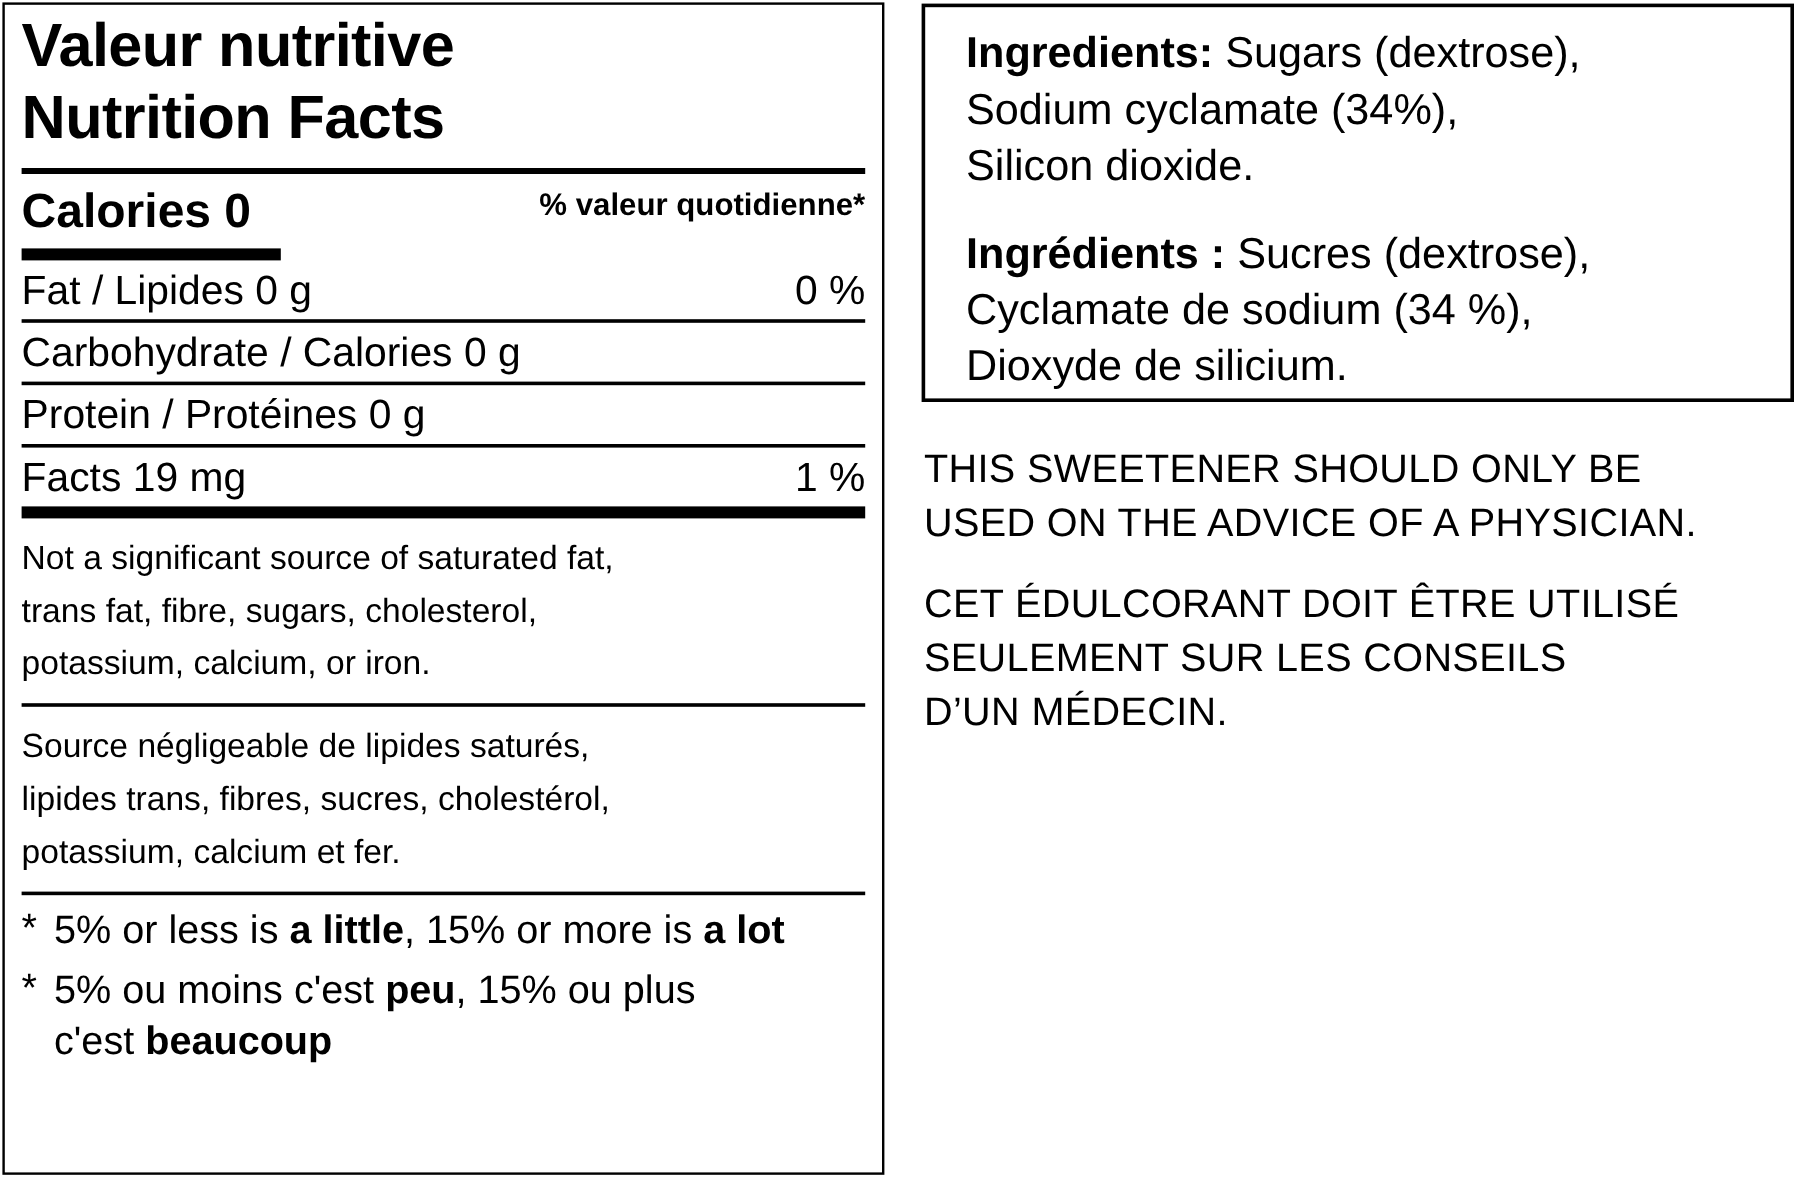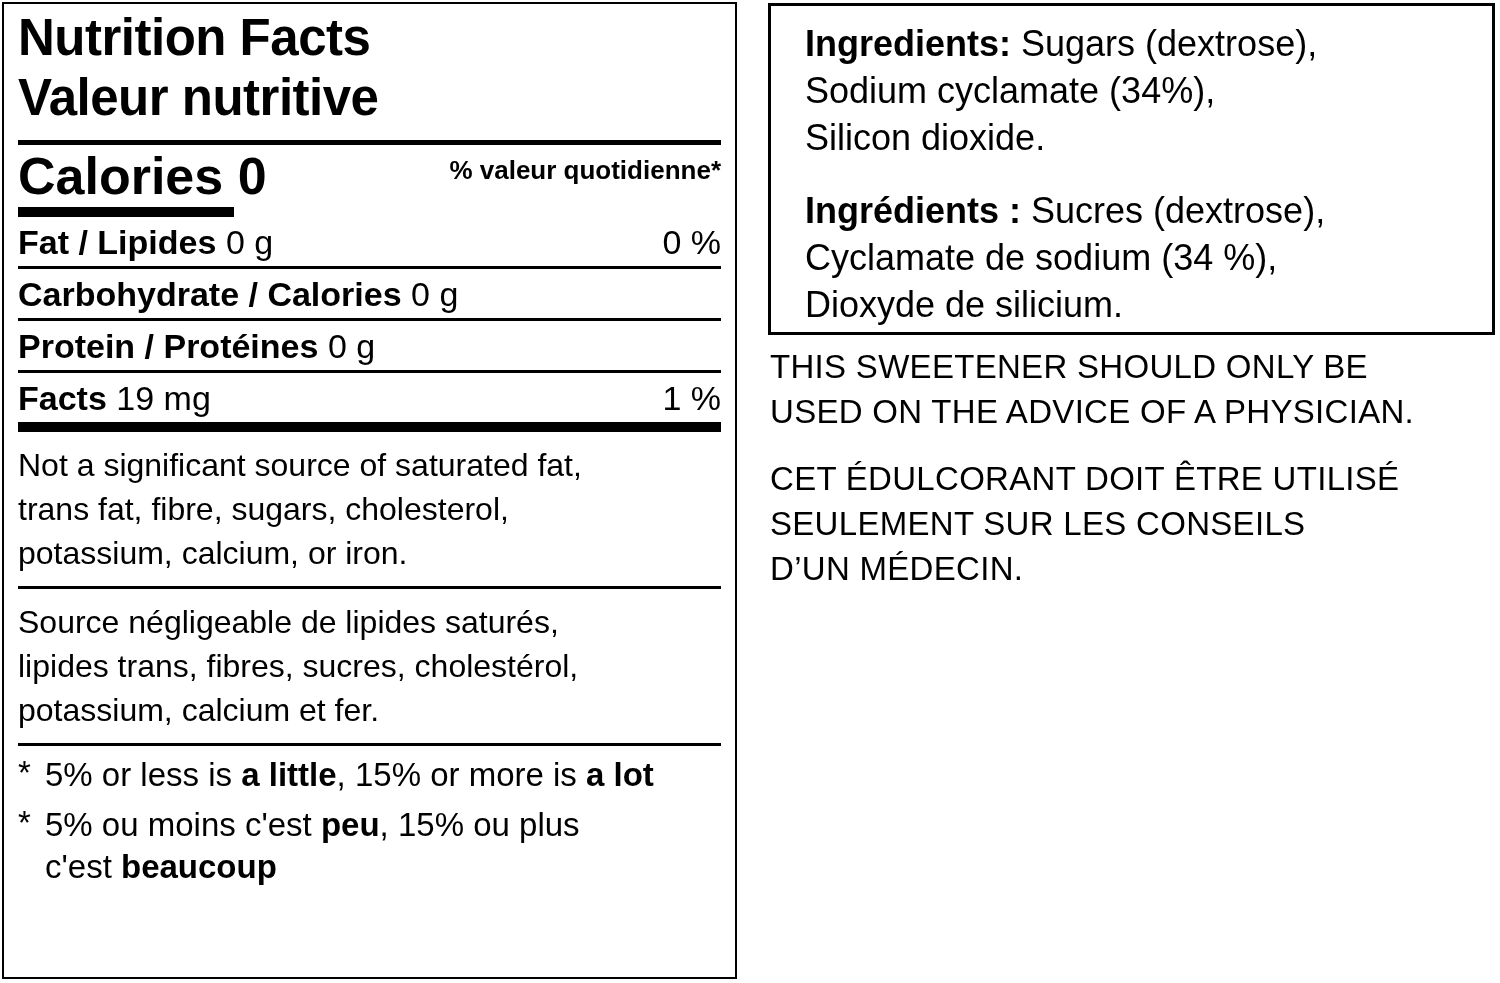--- a/index.html
+++ b/index.html
@@ -37,21 +37,21 @@
   .rule-thin  { height: 3px;  background: #000; }
   .rule-thick { height: 10px; background: #000; }
 
   .calories-row {
     margin-top: 8px;
     display: flex;
     justify-content: space-between;
     align-items: flex-start;
   }
   .calories-text {
-    font-size: 52px;
+    font-size: 40px;
     font-weight: 700;
     line-height: 46px;
   }
   .dv-head {
     text-align: right;
     font-size: 26px;
     font-weight: 700;
     line-height: 31px;
     padding-top: 2px;
   }
@@ -62,26 +62,26 @@
   }
 
   .nutrient-row {
     display: flex;
     justify-content: space-between;
     align-items: baseline;
     font-size: 34px;
     line-height: 38px;
     padding: 6px 0 5px 0;
   }
-  .nutrient-name { font-weight: 700; }
+  .nutrient-name { font-weight: 400; }
   .nutrient-amt  { font-weight: 400; margin-left: 0.28em; }
   .nutrient-dv   { font-weight: 400; }
 
   .nf-para {
-    font-size: 32px;
+    font-size: 28px;
     line-height: 44px;
     white-space: pre-line;
     margin: 11px 0 11px 0;
   }
 
   .footnote {
     position: relative;
     font-size: 33px;
     line-height: 42px;
     padding-left: 27px;
@@ -102,39 +102,39 @@
   .ing-para {
     font-size: 36px;
     line-height: 47px;
   }
   .ing-para + .ing-para { margin-top: 26px; }
   .ing-label { font-weight: 700; }
   .pre-wrap  { white-space: pre-line; }
 
   .advisory {
     position: absolute;
-    left: 770px; top: 344px;
+    left: 770px; top: 368px;
     width: 726px;
   }
   .advisory-para {
     font-size: 33px;
     line-height: 45px;
     letter-spacing: 0.3px;
     white-space: pre-line;
   }
   .advisory-para + .advisory-para { margin-top: 22px; }
 </style>
 </head>
 <body>
 
 <section class="nf-panel">
 
   <header class="nf-title">
+    <div>Valeur nutritive</div>
     <div>Nutrition Facts</div>
-    <div>Valeur nutritive</div>
   </header>
 
   <div class="nf-serving">
   </div>
 
   <div class="rule-med"></div>
 
   <div class="calories-row">
     <div class="calories-text">Calories 0</div>
     <div class="dv-head">

